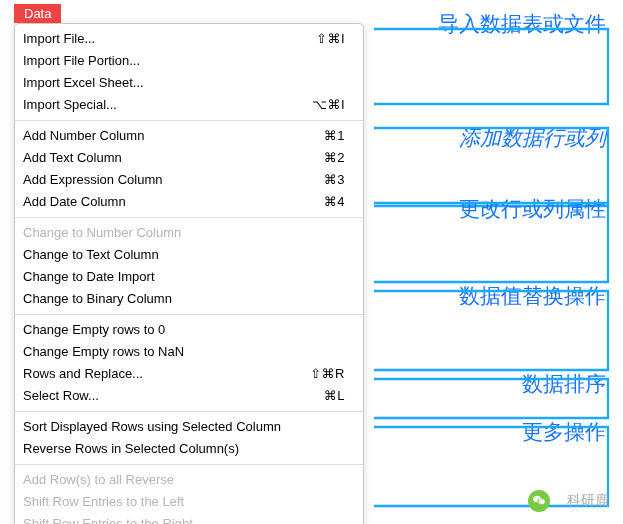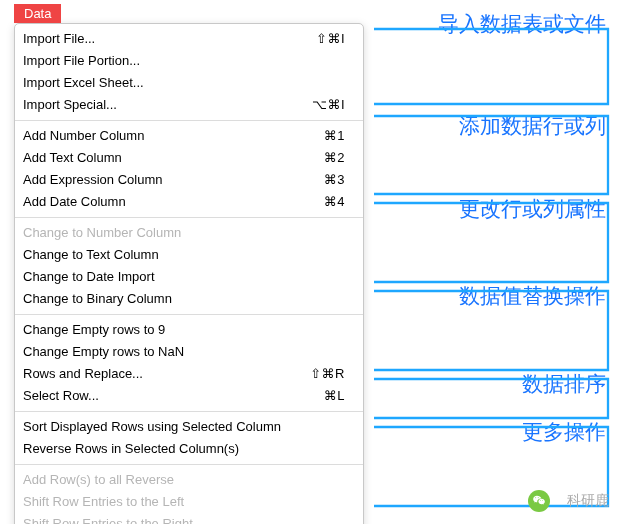--- a/index.html
+++ b/index.html
@@ -139,21 +139,21 @@
         <span>Change to Text Column</span>
       </div>
       <div class="menu-item">
         <span>Change to Date Import</span>
       </div>
       <div class="menu-item">
         <span>Change to Binary Column</span>
       </div>
       <div class="menu-sep"></div>
       <div class="menu-item">
-        <span>Change Empty rows to 9</span>
+        <span>Change Empty rows to 0</span>
       </div>
       <div class="menu-item">
         <span>Change Empty rows to NaN</span>
       </div>
       <div class="menu-item">
         <span>Rows and Replace...</span>
         <span class="menu-shortcut">⇧⌘R</span>
       </div>
       <div class="menu-item">
         <span>Select Row...</span>
@@ -179,21 +179,21 @@
     </div>
 </div>
 
 <div class="annotations" id="annotations">
     <div class="anno-group" style="top: 10px;">
       <div class="anno-label">导入数据表或文件</div>
       <svg width="240" height="81" style="position: absolute; left: 0px; top: 17px;">
         <path class="bracket" d="M 0 2 L 234 2 L 234 77 L 0 77"></path>
       </svg>
     </div>
-    <div class="anno-group" style="top: 112px;">
+    <div class="anno-group" style="top: 124px; font-style: italic;">
       <div class="anno-label">添加数据行或列</div>
       <svg width="240" height="84" style="position: absolute; left: 0px; top: 2px;">
         <path class="bracket" d="M 0 2 L 234 2 L 234 80 L 0 80"></path>
       </svg>
     </div>
     <div class="anno-group" style="top: 195px;">
       <div class="anno-label">更改行或列属性</div>
       <svg width="240" height="85" style="position: absolute; left: 0px; top: 6px;">
         <path class="bracket" d="M 0 2 L 234 2 L 234 81 L 0 81"></path>
       </svg>

